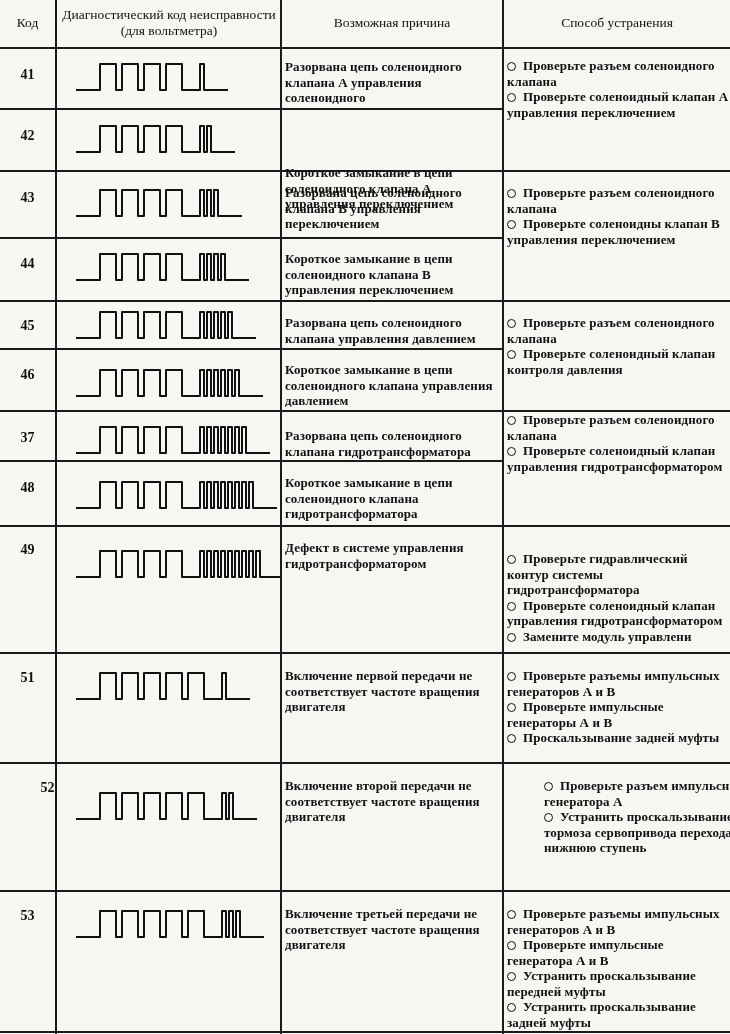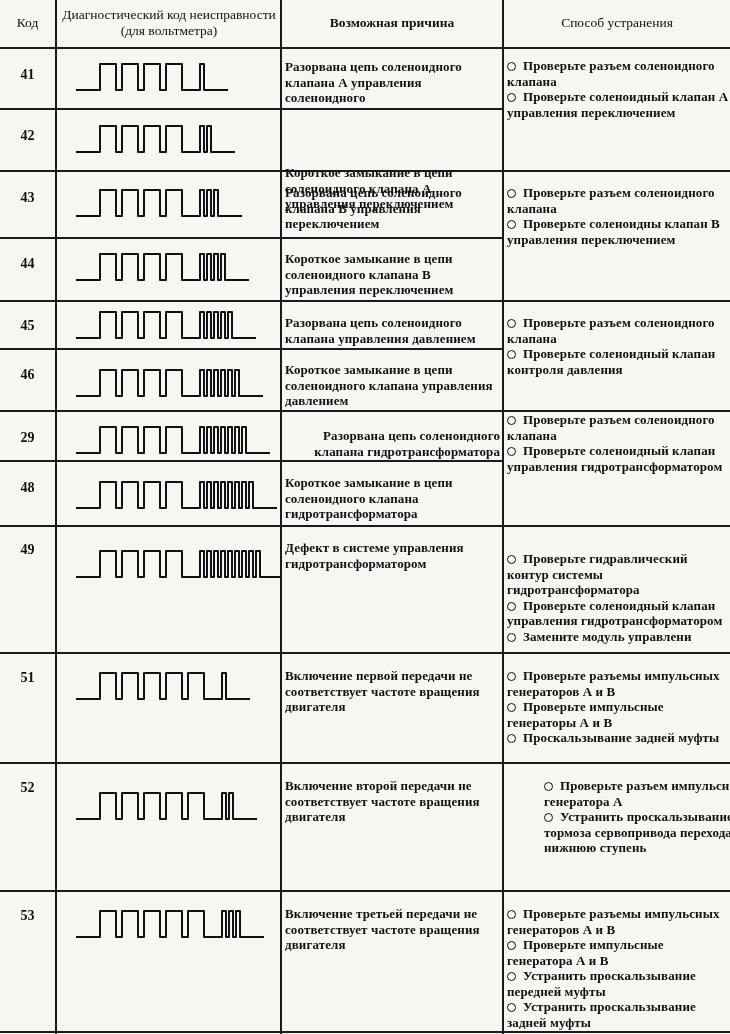--- a/index.html
+++ b/index.html
@@ -20,21 +20,21 @@
             margin-right:7px; vertical-align:-1px; box-sizing:border-box; }
   .rowline { position:absolute; height:1.5px; background:#1a1a1a; }
 </style>
 </head>
 <body>
 
 <div class="page">
 
   <div class="hdr" style="left:0;width:55px;">Код</div>
   <div class="hdr" style="left:58px;width:222px;">Диагностический код неисправности (для вольтметра)</div>
-  <div class="hdr" style="left:282px;width:220px;font-weight:bold;">Возможная причина</div>
+  <div class="hdr" style="left:282px;width:220px;">Возможная причина</div>
   <div class="hdr" style="left:504px;width:226px;">Способ устранения</div>
 
   <div class="hline" style="top:47px;"></div>
   <div class="vline" style="left:55px;height:1034px;"></div>
   <div class="vline" style="left:280px;height:1034px;"></div>
   <div class="vline" style="left:502px;height:1034px;"></div>
 
   <div class="rowline" style="top:108px;left:0;width:503px;"></div>
   <div class="rowline" style="top:170px;left:0;width:730px;"></div>
   <div class="rowline" style="top:237px;left:0;width:503px;"></div>
@@ -47,25 +47,25 @@
   <div class="rowline" style="top:762px;left:0;width:730px;"></div>
   <div class="rowline" style="top:890px;left:0;width:730px;"></div>
   <div class="rowline" style="top:1031px;left:0;width:730px;"></div>
 
   <div class="code" style="top:67px;">41</div>
   <div class="code" style="top:128px;">42</div>
   <div class="code" style="top:190px;">43</div>
   <div class="code" style="top:256px;">44</div>
   <div class="code" style="top:318px;">45</div>
   <div class="code" style="top:367px;">46</div>
-  <div class="code" style="top:430px;">29</div>
+  <div class="code" style="top:430px;">37</div>
   <div class="code" style="top:480px;">48</div>
   <div class="code" style="top:542px;">49</div>
   <div class="code" style="top:670px;">51</div>
-  <div class="code" style="top:780px;">52</div>
+  <div class="code" style="top:780px;padding-left:20px;">52</div>
   <div class="code" style="top:908px;">53</div>
 
   <svg class="wave" style="top:58px;" width="224" height="40">
       <path d="M 20 32 L 44 32 L 44 6 L 60 6 L 60 32 L 66 32 L 66 6 L 82 6 L 82 32 L 88 32 L 88 6 L 104 6 L 104 32 L 110 32 L 110 6 L 126 6 L 126 32 L 144 32 L 144 6 L 148 6 L 148 32 L 172 32" fill="none" stroke="#111" stroke-width="2" stroke-linejoin="round"></path>
     </svg>
   <svg class="wave" style="top:120px;" width="224" height="40">
       <path d="M 20 32 L 44 32 L 44 6 L 60 6 L 60 32 L 66 32 L 66 6 L 82 6 L 82 32 L 88 32 L 88 6 L 104 6 L 104 32 L 110 32 L 110 6 L 126 6 L 126 32 L 144 32 L 144 6 L 148 6 L 148 32 L 151 32 L 151 6 L 155 6 L 155 32 L 179 32" fill="none" stroke="#111" stroke-width="2" stroke-linejoin="round"></path>
     </svg>
   <svg class="wave" style="top:184px;" width="224" height="40">
       <path d="M 20 32 L 44 32 L 44 6 L 60 6 L 60 32 L 66 32 L 66 6 L 82 6 L 82 32 L 88 32 L 88 6 L 104 6 L 104 32 L 110 32 L 110 6 L 126 6 L 126 32 L 144 32 L 144 6 L 148 6 L 148 32 L 151 32 L 151 6 L 155 6 L 155 32 L 158 32 L 158 6 L 162 6 L 162 32 L 186 32" fill="none" stroke="#111" stroke-width="2" stroke-linejoin="round"></path>
@@ -97,21 +97,21 @@
   <svg class="wave" style="top:905px;" width="224" height="40">
       <path d="M 20 32 L 44 32 L 44 6 L 60 6 L 60 32 L 66 32 L 66 6 L 82 6 L 82 32 L 88 32 L 88 6 L 104 6 L 104 32 L 110 32 L 110 6 L 126 6 L 126 32 L 132 32 L 132 6 L 148 6 L 148 32 L 166 32 L 166 6 L 170 6 L 170 32 L 173 32 L 173 6 L 177 6 L 177 32 L 180 32 L 180 6 L 184 6 L 184 32 L 208 32" fill="none" stroke="#111" stroke-width="2" stroke-linejoin="round"></path>
     </svg>
 
   <div class="cell cause" style="top:59px;">Разорвана цепь соленоидного клапана А управления соленоидного</div>
   <div class="cell cause" style="top:121px;margin-top:44px;">Короткое замыкание в цепи соленоидного клапана А управления переключением</div>
   <div class="cell cause" style="top:185px;">Разорвана цепь соленоидного клапана В управления переключением</div>
   <div class="cell cause" style="top:251px;">Короткое замыкание в цепи соленоидного клапана В управления переключением</div>
   <div class="cell cause" style="top:315px;">Разорвана цепь соленоидного клапана управления давлением</div>
   <div class="cell cause" style="top:362px;">Короткое замыкание в цепи соленоидного клапана управления давлением</div>
-  <div class="cell cause" style="top:428px;text-align:right;">Разорвана цепь соленоидного клапана гидротрансформатора</div>
+  <div class="cell cause" style="top:428px;">Разорвана цепь соленоидного клапана гидротрансформатора</div>
   <div class="cell cause" style="top:475px;">Короткое замыкание в цепи соленоидного клапана гидротрансформатора</div>
   <div class="cell cause" style="top:540px;">Дефект в системе управления гидротрансформатором</div>
   <div class="cell cause" style="top:668px;">Включение первой передачи не соответствует частоте вращения двигателя</div>
   <div class="cell cause" style="top:778px;">Включение второй передачи не соответствует частоте вращения двигателя</div>
   <div class="cell cause" style="top:906px;">Включение третьей передачи не соответствует частоте вращения двигателя</div>
 
   <div class="cell remedy" style="top:58px;">
       <span class="rem-item"><span class="bullet"></span>Проверьте разъем соленоидного клапана</span>
       <span class="rem-item"><span class="bullet"></span>Проверьте соленоидный клапан А управления переключением</span>
     </div>

